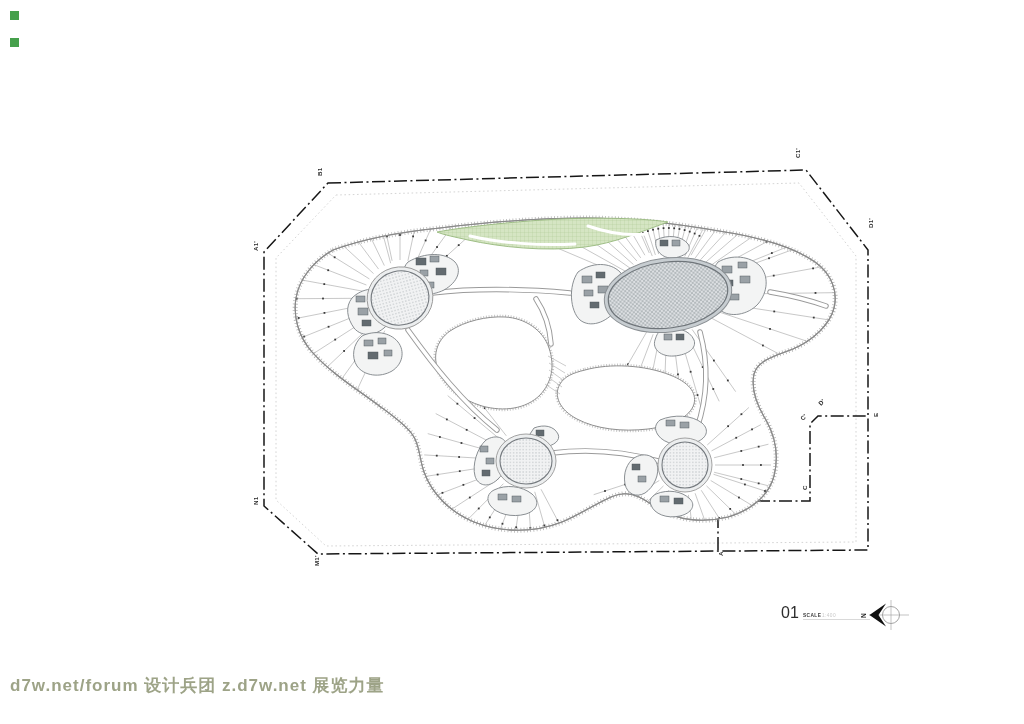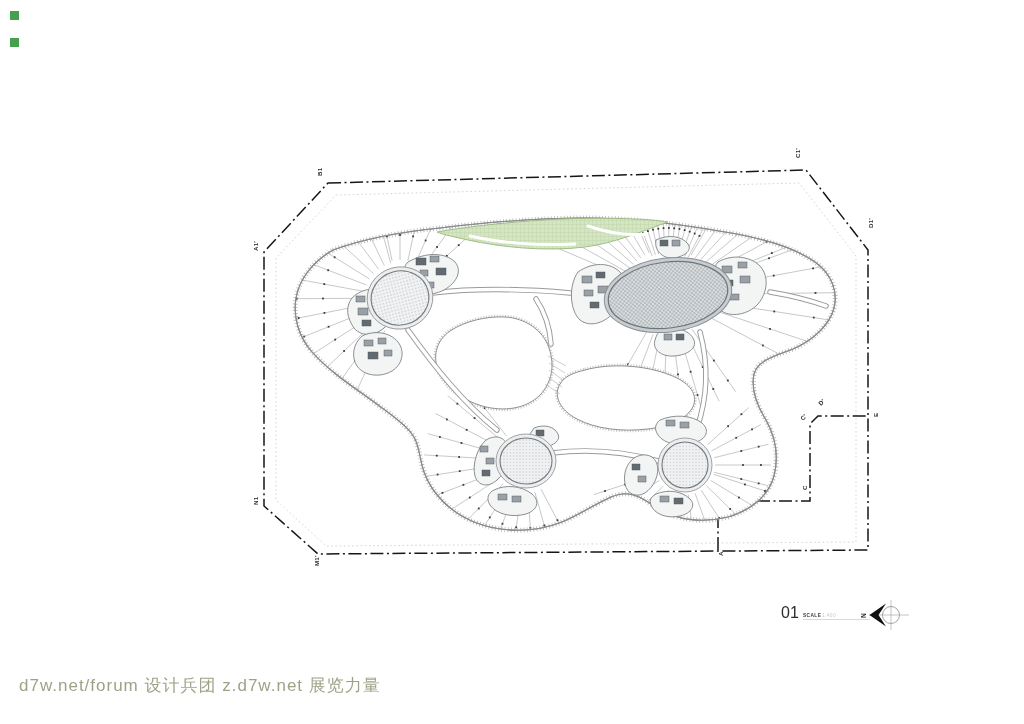--- a/index.html
+++ b/index.html
@@ -22,22 +22,22 @@
   .void-blob{fill:#ffffff;stroke:#8f8f8f;stroke-width:1;}
   .void-band{fill:none;stroke:#c6c6c6;stroke-width:4.5;stroke-dasharray:1 1.7;}
   .cor{fill:none;stroke:#9a9a9a;stroke-width:5.5;stroke-linecap:round;}
   .cor-in{fill:none;stroke:#ffffff;stroke-width:3.6;stroke-linecap:round;}
   .wing{fill:#f3f4f4;stroke:#7d8287;stroke-width:.9;}
   .room{stroke:#4f555a;stroke-width:.45;}
   .green-band{stroke:#97b97e;stroke-width:.9;}
   .green-path{fill:none;stroke:#ffffff;stroke-width:3;stroke-linecap:round;}
   .neck-hatch{stroke:#aaaaaa;stroke-width:.6;}
   #watermark{
-    position:absolute;left:19px;top:674px;
-    font-size:17px;font-weight:normal;letter-spacing:1px;
+    position:absolute;left:10px;top:674px;
+    font-size:17px;font-weight:bold;letter-spacing:1px;
     color:var(--watermark,#9da387);
     text-shadow:1px 1px 0 #ffffff,2px 2px 0 #ffffff;
     white-space:nowrap;
   }
   .wm-square{position:absolute;width:9px;height:9px;background:var(--wm-green,#46a04c);}
   #wm-sq-1{left:10px;top:11px;}
   #wm-sq-2{left:10px;top:38px;}
   .tb-number{font-size:16px;fill:#2d2d2d;font-weight:500;}
   .tb-scale-label{font-size:4.8px;fill:#3a3a3a;font-weight:bold;letter-spacing:.4px;}
   .tb-scale-value{font-size:4.8px;fill:#c8c8c8;letter-spacing:.4px;}

